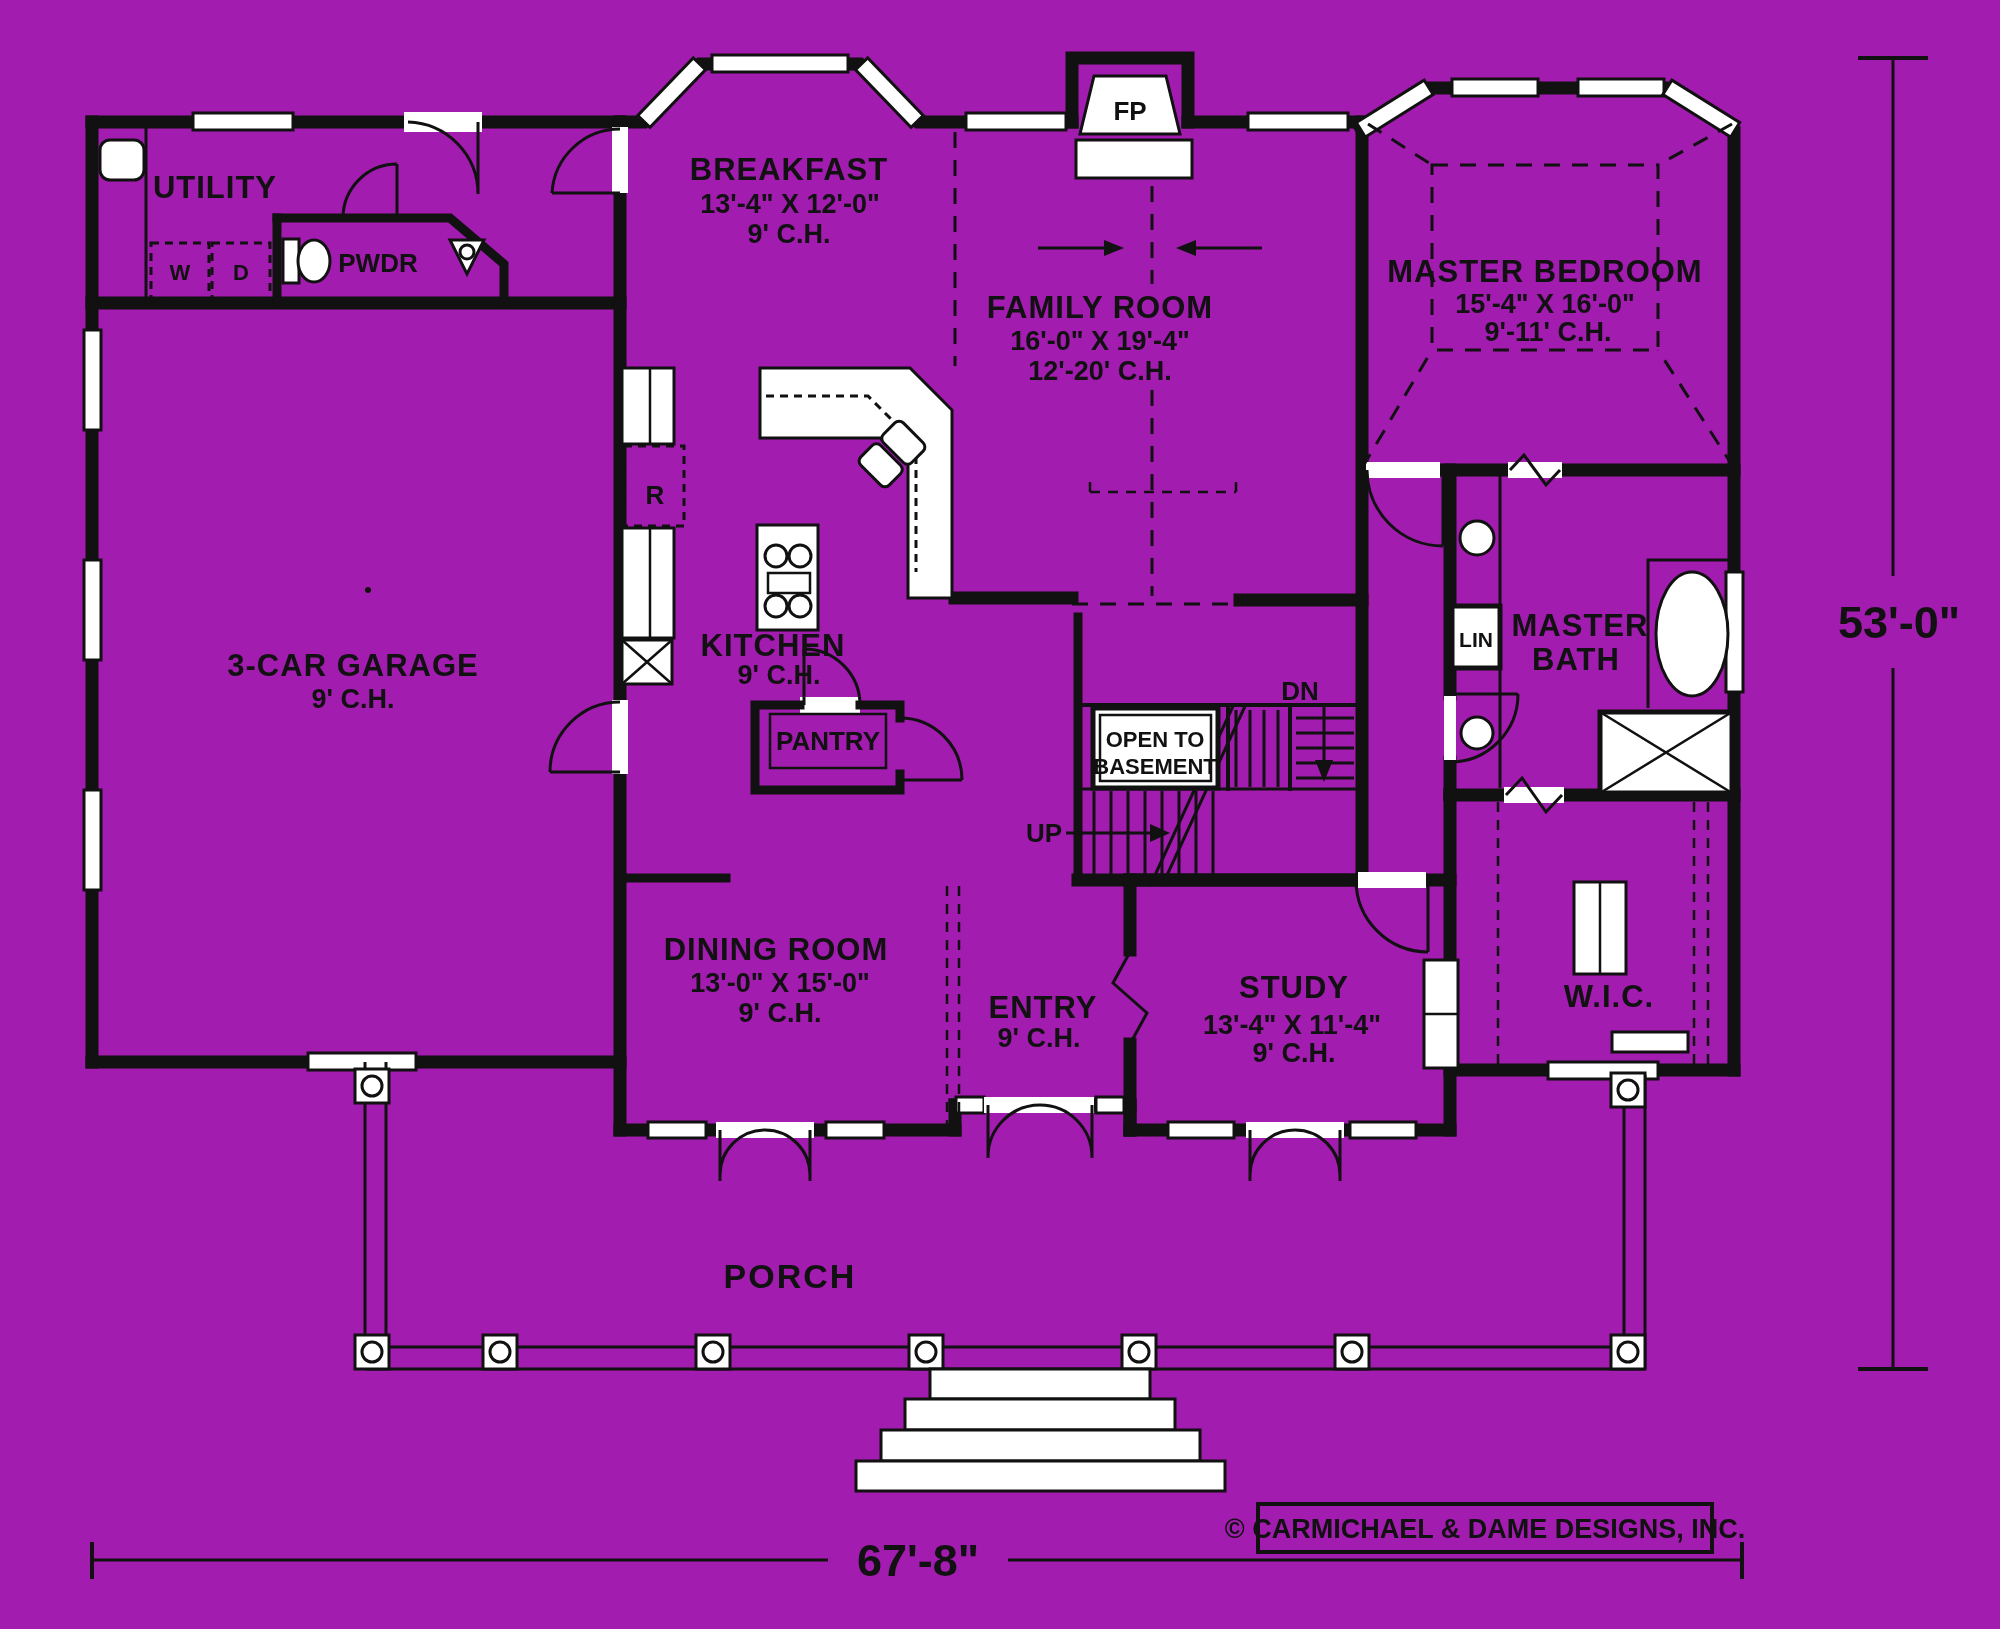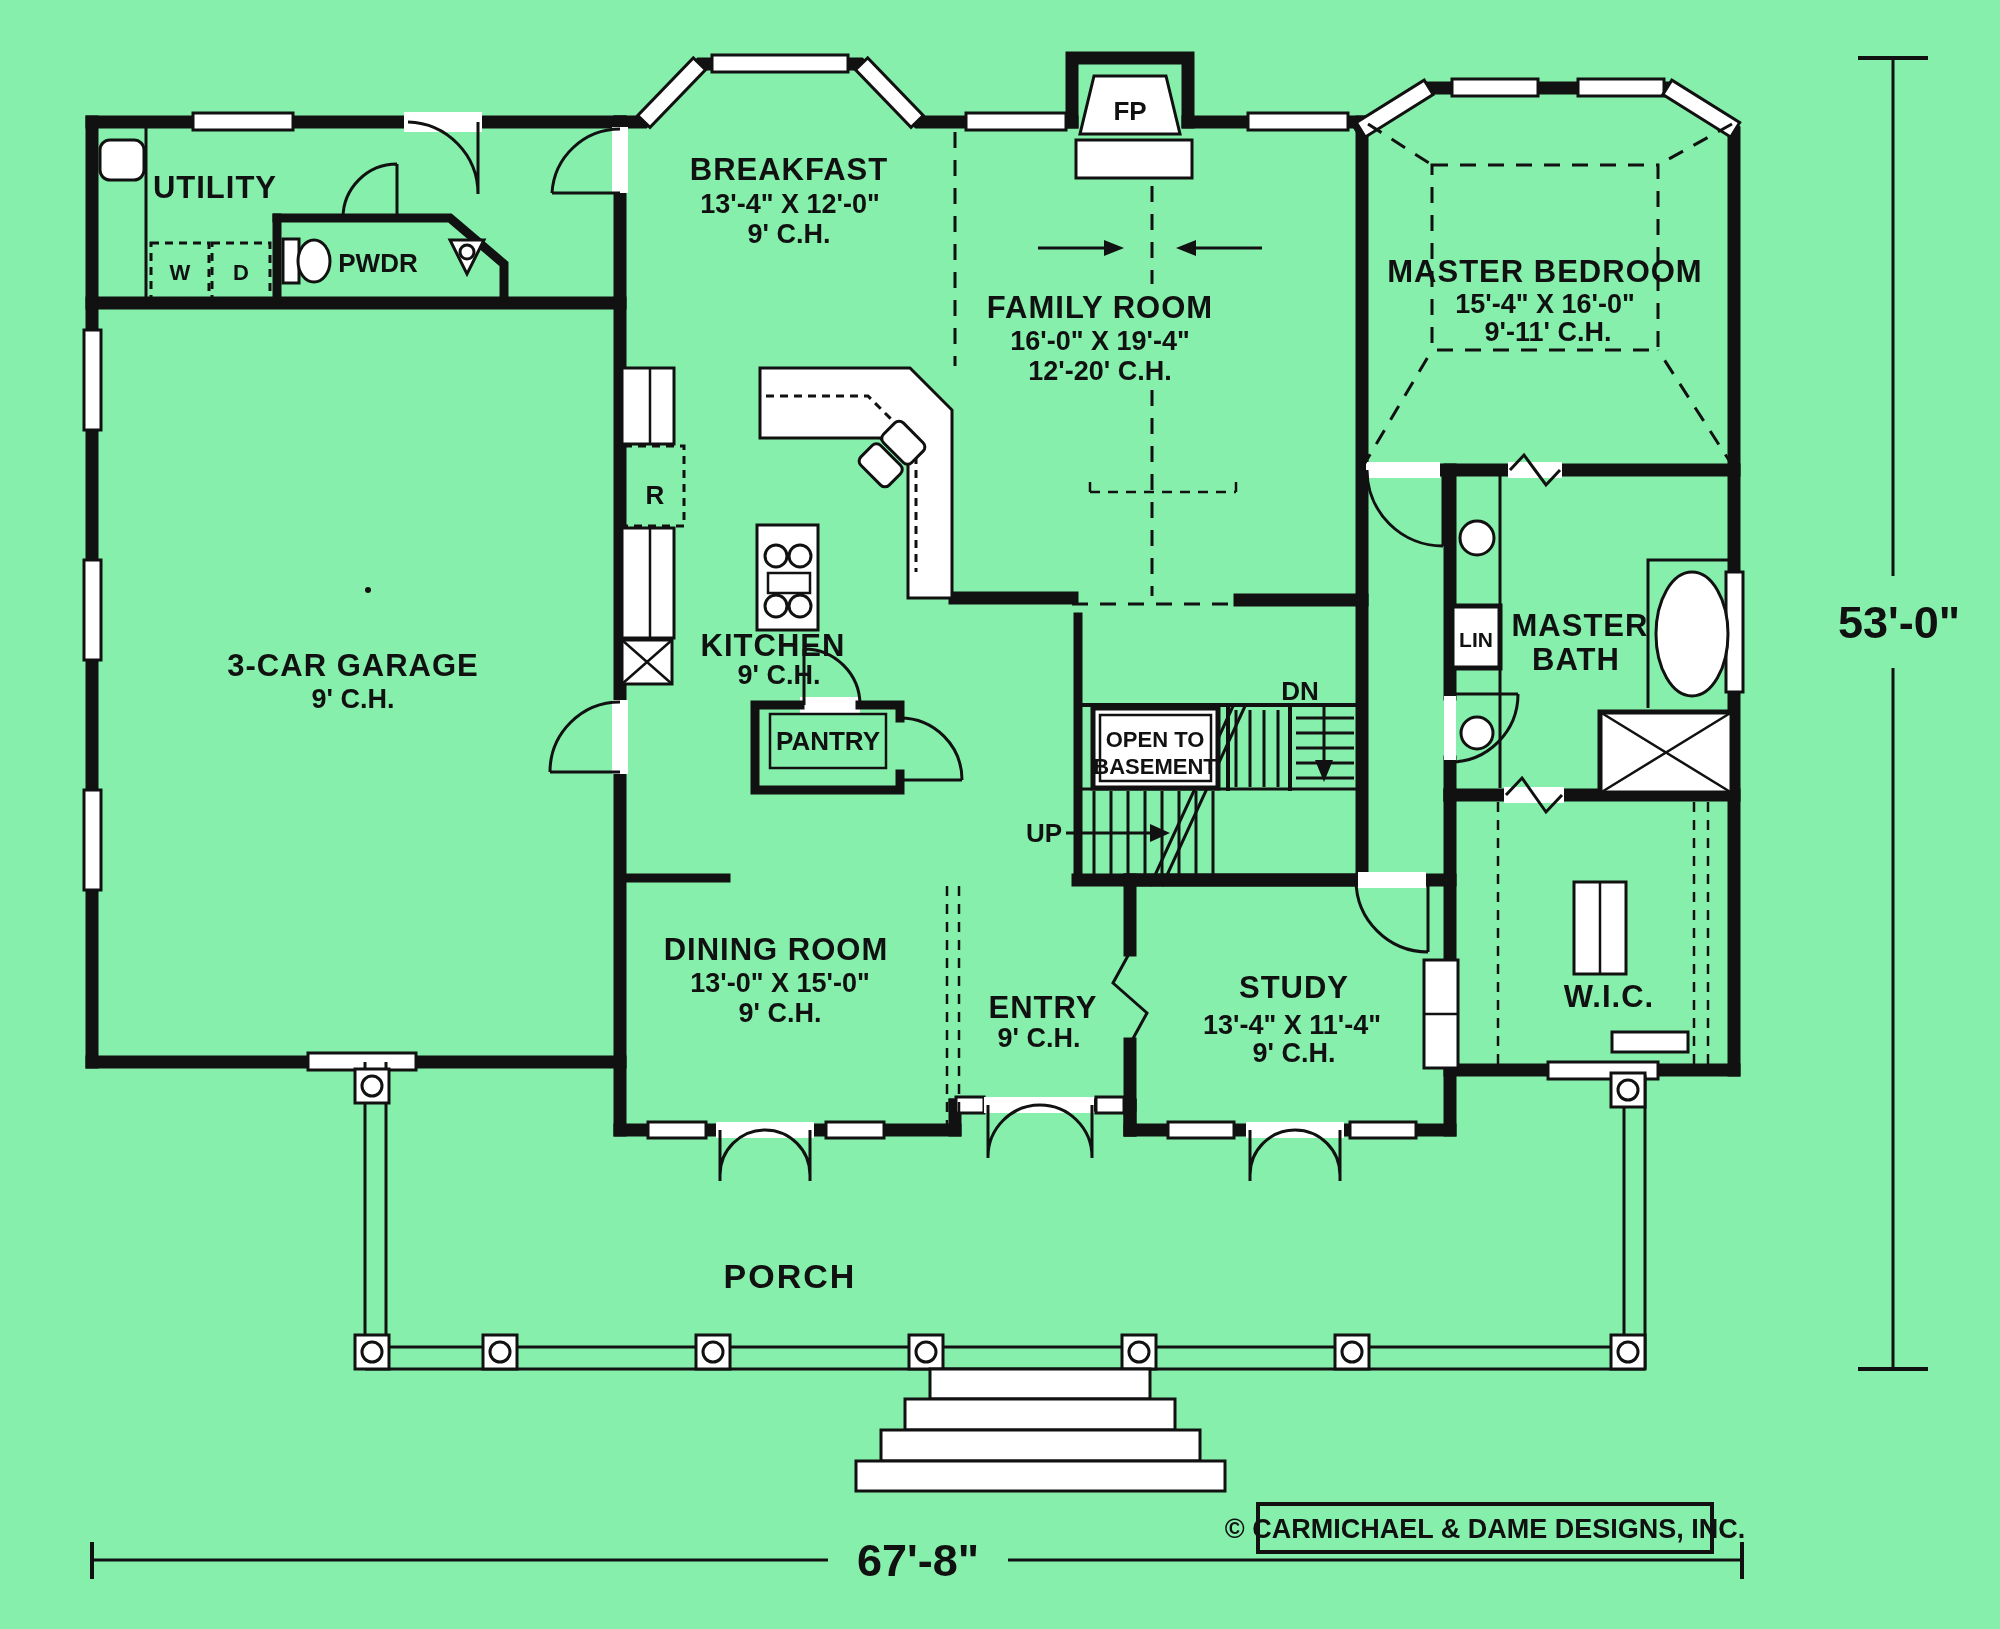--- a/index.html
+++ b/index.html
@@ -1,16 +1,16 @@
 <!DOCTYPE html>
 <html><head>
 <meta charset="utf-8">
 <style>
   html,body{margin:0;padding:0;background:#fff;}
-  .page{width:2000px;height:1629px;background:#86efac;position:relative;font-family:"Liberation Sans",sans-serif;}
+  .page{width:2000px;height:1629px;background:#a21caf;position:relative;font-family:"Liberation Sans",sans-serif;}
   svg{display:block;}
   svg text{text-anchor:middle;fill:#111;font-family:"Liberation Sans",sans-serif;font-weight:bold;}
   .t-room{font-size:31px;letter-spacing:1px;}
   .t-dim{font-size:27px;}
   .t-med{font-size:26px;}
   .t-tiny{font-size:22px;}
   .t-micro{font-size:21px;}
   .t-porch{font-size:34px;letter-spacing:2px;}
   .t-meas{font-size:45px;}
   .t-copy{font-size:27px;}

